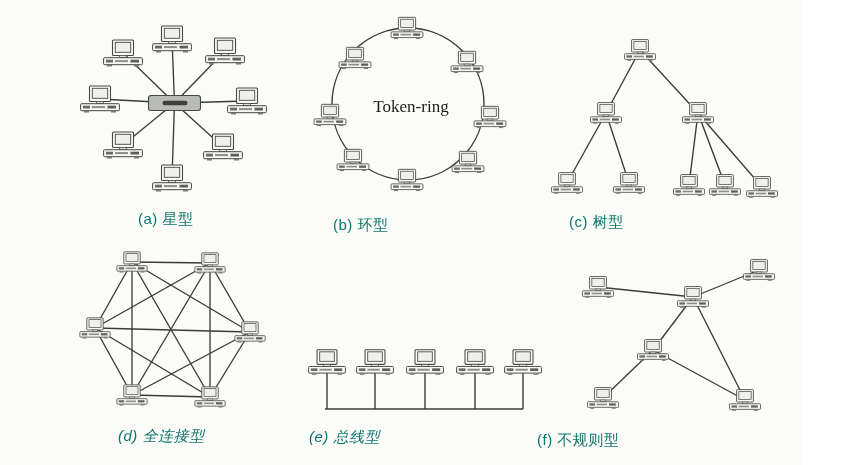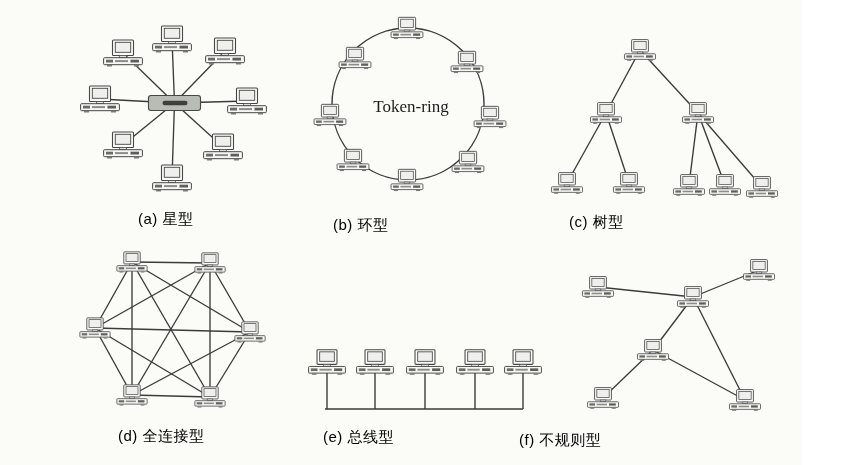--- a/index.html
+++ b/index.html
@@ -9,21 +9,21 @@
     background:#fbfbf8;
     overflow:hidden;
     font-family:"Liberation Sans",sans-serif;
   }
   .defs-svg{position:absolute;width:0;height:0;overflow:hidden;}
   .panel{position:absolute;}
   .panel svg{display:block;overflow:visible;}
   .caption{
     position:absolute;
     font-size:15px;
-    color:#000000;
+    color:#0f766e;
     letter-spacing:0.5px;
     white-space:nowrap;
   }
   .ring-label{
     font-family:"Liberation Serif",serif;
     font-size:17px;
     fill:#1c1c1c;
   }
 </style>
 </head>
@@ -155,17 +155,17 @@
         <use transform="translate(188,9.2) scale(0.8)" href="#pc-icon" xlink:href="#pc-icon"></use>
         <use transform="translate(82,89.2) scale(0.8)" href="#pc-icon" xlink:href="#pc-icon"></use>
         <use transform="translate(32,137.2) scale(0.8)" href="#pc-icon" xlink:href="#pc-icon"></use>
         <use transform="translate(174,139.2) scale(0.8)" href="#pc-icon" xlink:href="#pc-icon"></use>
       </svg>
   </div>
 
   <div class="caption" style="left: 138px; top: 210px;">(a) 星型</div>
   <div class="caption" style="left: 333px; top: 216px;">(b) 环型</div>
   <div class="caption" style="left: 569px; top: 213px;">(c) 树型</div>
-  <div class="caption" style="left: 118px; top: 427px;">(d) 全连接型</div>
-  <div class="caption" style="left: 323px; top: 428px;">(e) 总线型</div>
-  <div class="caption" style="left: 519px; top: 431px;">(f) 不规则型</div>
+  <div class="caption" style="left: 118px; top: 427px; font-style: italic;">(d) 全连接型</div>
+  <div class="caption" style="left: 309px; top: 428px; font-style: italic;">(e) 总线型</div>
+  <div class="caption" style="left: 537px; top: 431px;">(f) 不规则型</div>
 
 </div>
 
 </body></html>

